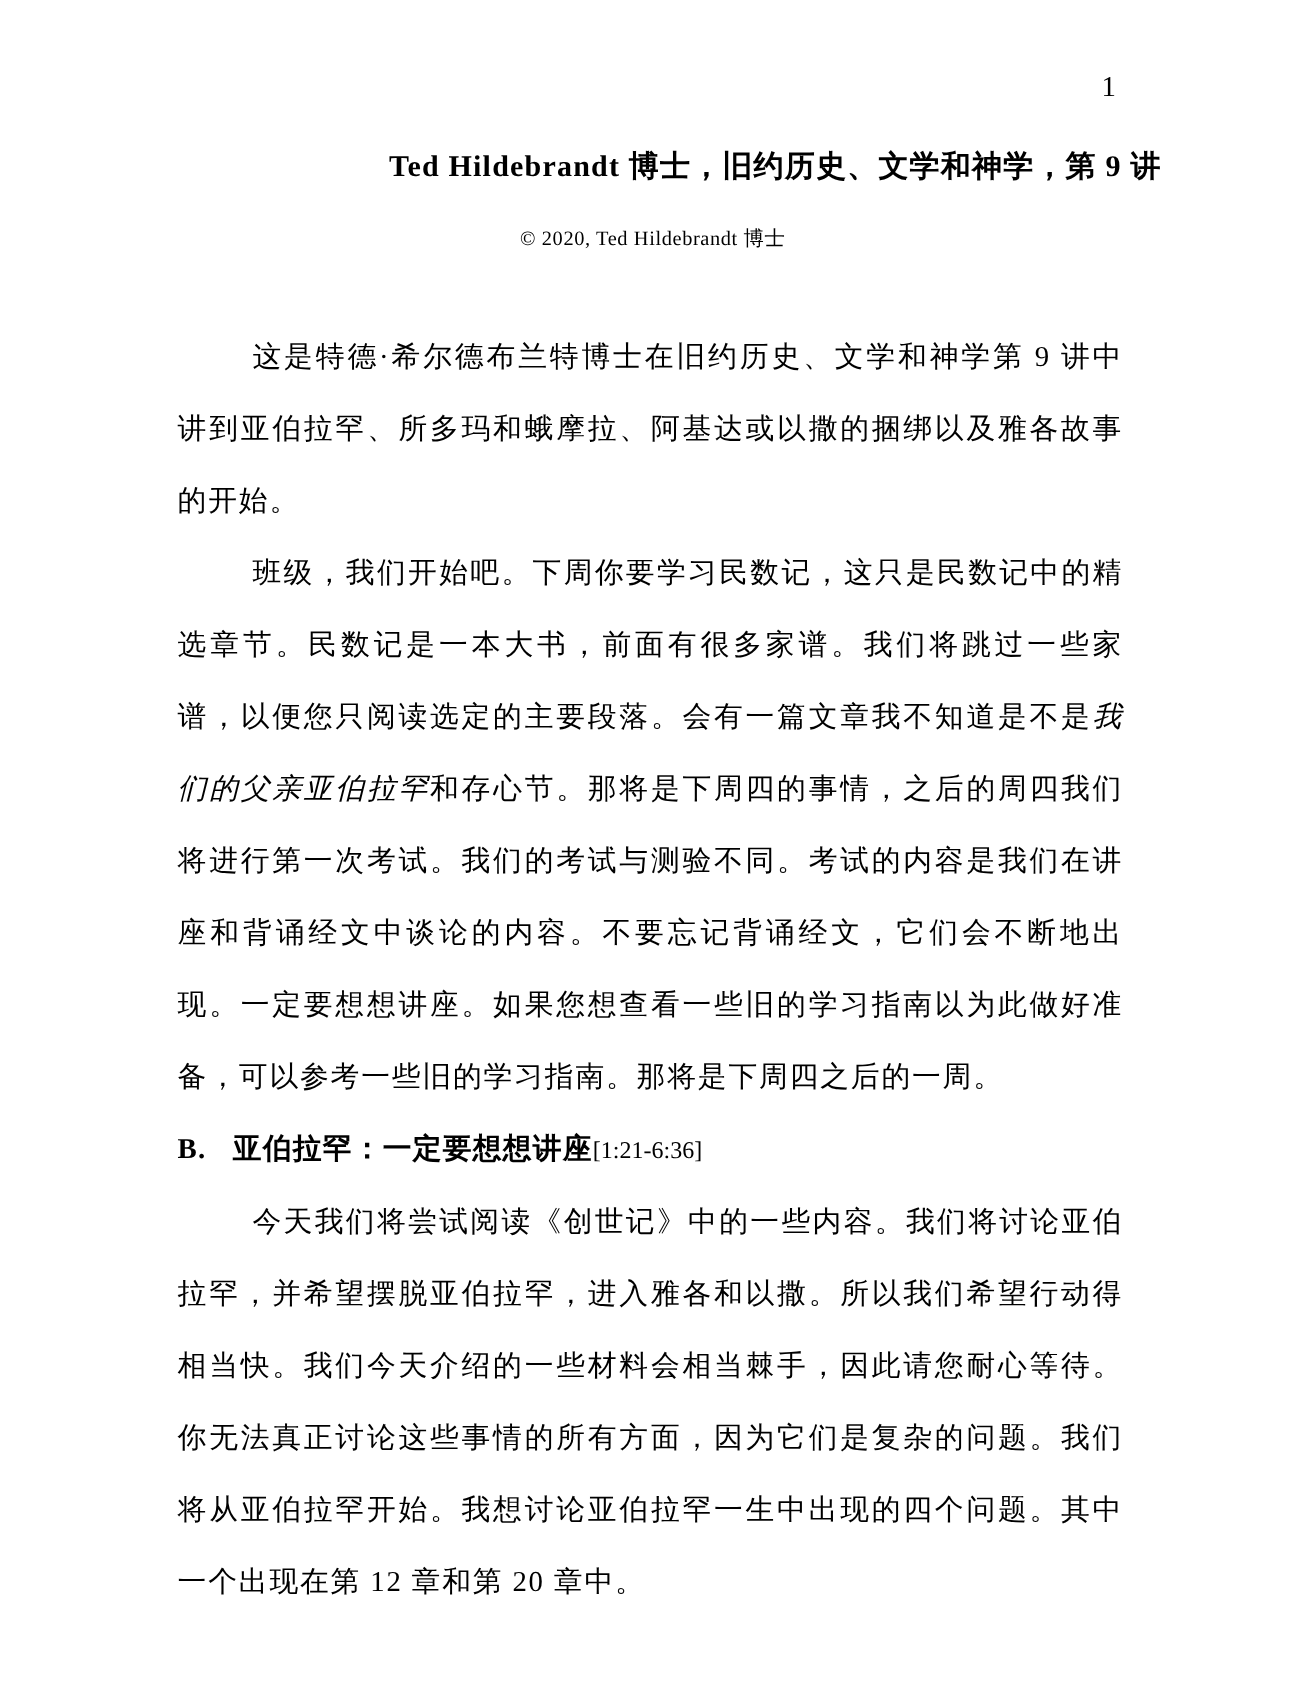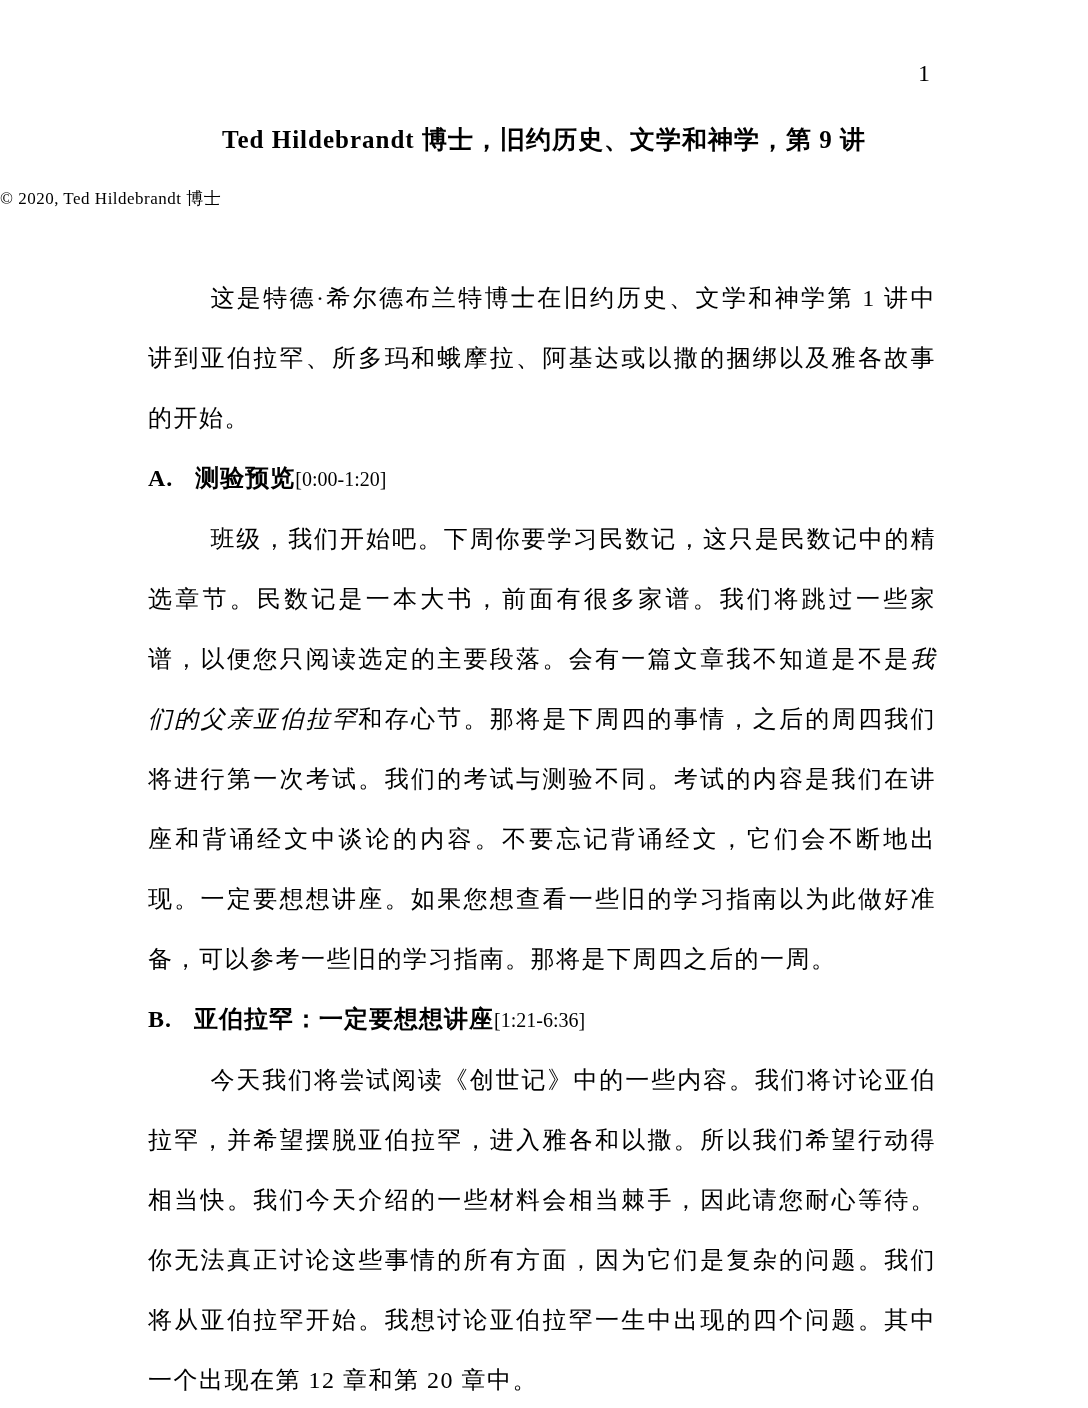--- a/index.html
+++ b/index.html
@@ -20,28 +20,29 @@
     overflow: hidden;
   }
   .page-number {
     text-align: right;
     padding-right: 158px;
     font-size: 24px;
     line-height: 30px;
   }
   .doc-title {
     margin: 32px 120px 0 120px;
-    text-align: center;
+    text-align: right;
     font-size: 25px;
     font-weight: bold;
     line-height: 40px;
     letter-spacing: 1px;
   }
   .copyright {
     margin-top: 26px;
+    text-align: center;
     font-size: 17px;
     line-height: 26px;
     letter-spacing: 0.5px;
   }
   .content {
     margin: 56px 152px 0 148px;
     font-size: 24px;
     line-height: 60px;
     letter-spacing: 1.5px;
     text-align: justify;
@@ -77,25 +78,22 @@
 <div class="page">
 
   <div class="page-number">1</div>
 
   <h1 class="doc-title">Ted Hildebrandt 博士，旧约历史、文学和神学，第 9 讲</h1>
 
   <div class="copyright">© 2020, Ted Hildebrandt 博士</div>
 
   <div class="content">
 
-    <p>这是特德·希尔德布兰特博士在旧约历史、文学和神学第 1 讲中讲到亚伯拉罕、所多玛和蛾摩拉、阿基达或以撒的捆绑以及雅各故事的开始。</p>
+    <p>这是特德·希尔德布兰特博士在旧约历史、文学和神学第 9 讲中讲到亚伯拉罕、所多玛和蛾摩拉、阿基达或以撒的捆绑以及雅各故事的开始。</p>
 
-    <h2 class="section-heading">
-      <span class="h-label">A.</span><span class="h-text">测验预览</span><span class="h-time">[0:00-1:20]</span>
-    </h2>
 
     <p>
       <span>班级，我们开始吧。下周你要学习民数记，这只是民数记中的精选章节。民数记是一本大书，前面有很多家谱。我们将跳过一些家谱，以便您只阅读选定的主要段落。会有一篇文章我不知道是不是</span><em class="article-title">我们的父亲亚伯拉罕</em><span>和存心节。那将是下周四的事情，之后的周四我们将进行第一次考试。我们的考试与测验不同。考试的内容是我们在讲座和背诵经文中谈论的内容。不要忘记背诵经文，它们会不断地出现。一定要想想讲座。如果您想查看一些旧的学习指南以为此做好准备，可以参考一些旧的学习指南。那将是下周四之后的一周。</span>
     </p>
 
     <h2 class="section-heading">
       <span class="h-label">B.</span><span class="h-text">亚伯拉罕：一定要想想讲座</span><span class="h-time">[1:21-6:36]</span>
     </h2>
 
     <p>

